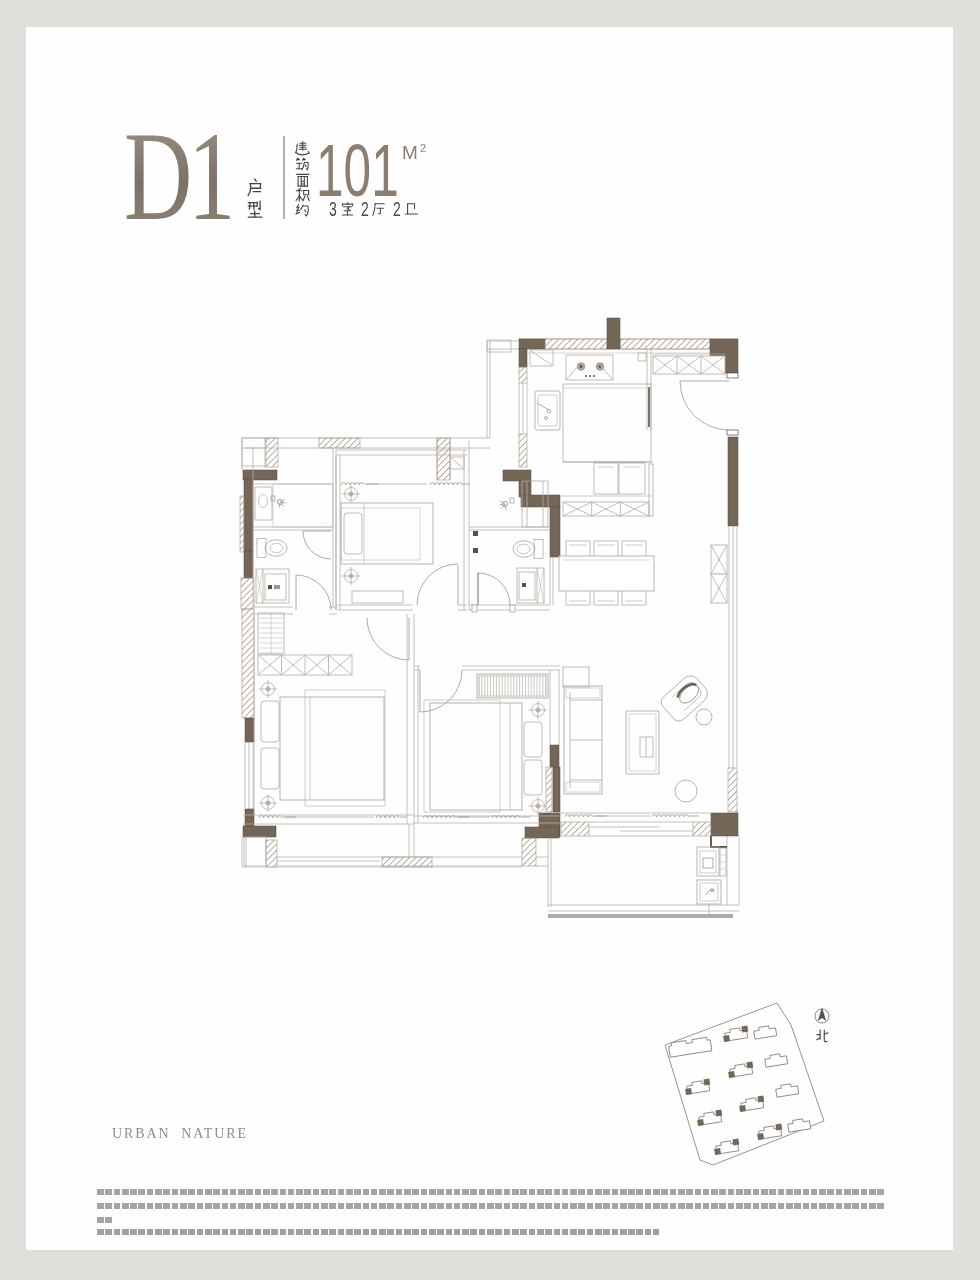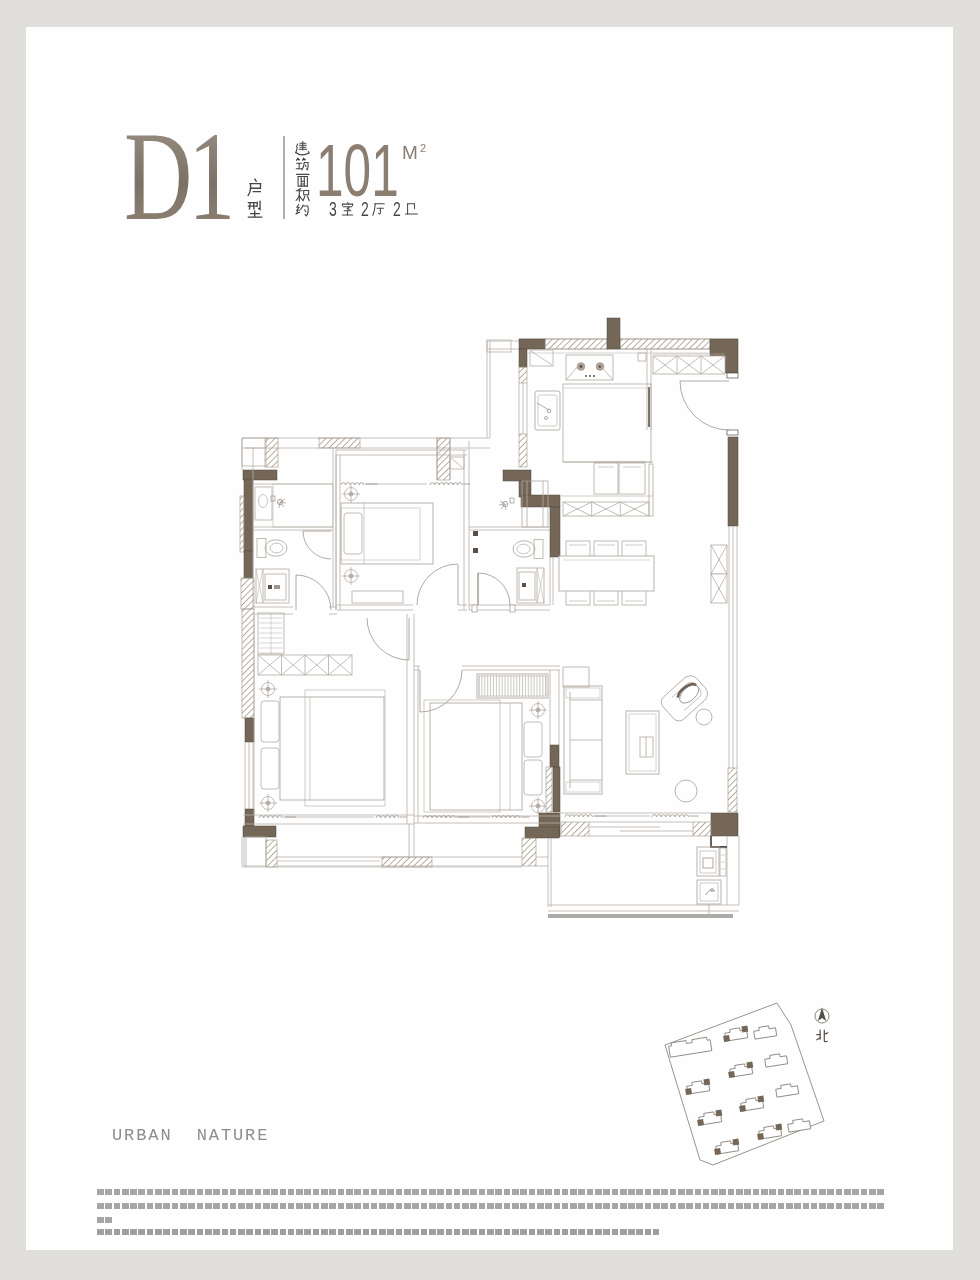--- a/index.html
+++ b/index.html
@@ -854,16 +854,16 @@
     <circle cx="822" cy="1016" r="7.0" stroke="#787874" stroke-width="0.9" fill="none"></circle>
     <polygon points="822,1007.5 826.2,1021 822,1018 817.8,1021" fill="#564f48"></polygon>
     <g transform="translate(815,1029) scale(0.15)">
       <path d="M34,8 v60" stroke="#564f48" stroke-width="8" fill="none" stroke-linecap="round"></path>
       <path d="M12,38 h22" stroke="#564f48" stroke-width="8" fill="none" stroke-linecap="round"></path>
       <path d="M12,72 L34,58" stroke="#564f48" stroke-width="8" fill="none" stroke-linecap="round"></path>
       <path d="M62,8 v70 c0,6 8,8 20,4" stroke="#564f48" stroke-width="8" fill="none" stroke-linecap="round"></path>
       <path d="M62,34 L86,26" stroke="#564f48" stroke-width="8" fill="none" stroke-linecap="round"></path>
     </g>
   </svg>
-<div style="position:absolute;left:112px;top:1126px;font-family:Liberation Mono, monospace;font-size:17px;letter-spacing:1.9px;color:#8f8d89">URBAN&nbsp;&nbsp;NATURE</div>
+<div style="position:absolute;left:112px;top:1126px;font-family:Liberation Serif, serif;font-size:14px;letter-spacing:1.9px;color:#8f8d89">URBAN&nbsp;&nbsp;NATURE</div>
 <div style="position:absolute;left:97px;top:1189px;width:789px;height:6px;background:repeating-linear-gradient(90deg,#a5a5a5 0 6.6px,transparent 6.6px 8.3px)"></div>
 <div style="position:absolute;left:97px;top:1203px;width:787px;height:6px;background:repeating-linear-gradient(90deg,#a5a5a5 0 6.6px,transparent 6.6px 8.3px)"></div>
 <div style="position:absolute;left:97px;top:1217px;width:16px;height:6px;background:repeating-linear-gradient(90deg,#a5a5a5 0 6.6px,transparent 6.6px 8.3px)"></div>
 <div style="position:absolute;left:97px;top:1229px;width:562px;height:6px;background:repeating-linear-gradient(90deg,#a0a0a0 0 6.6px,transparent 6.6px 8.3px)"></div>
 </body></html>

